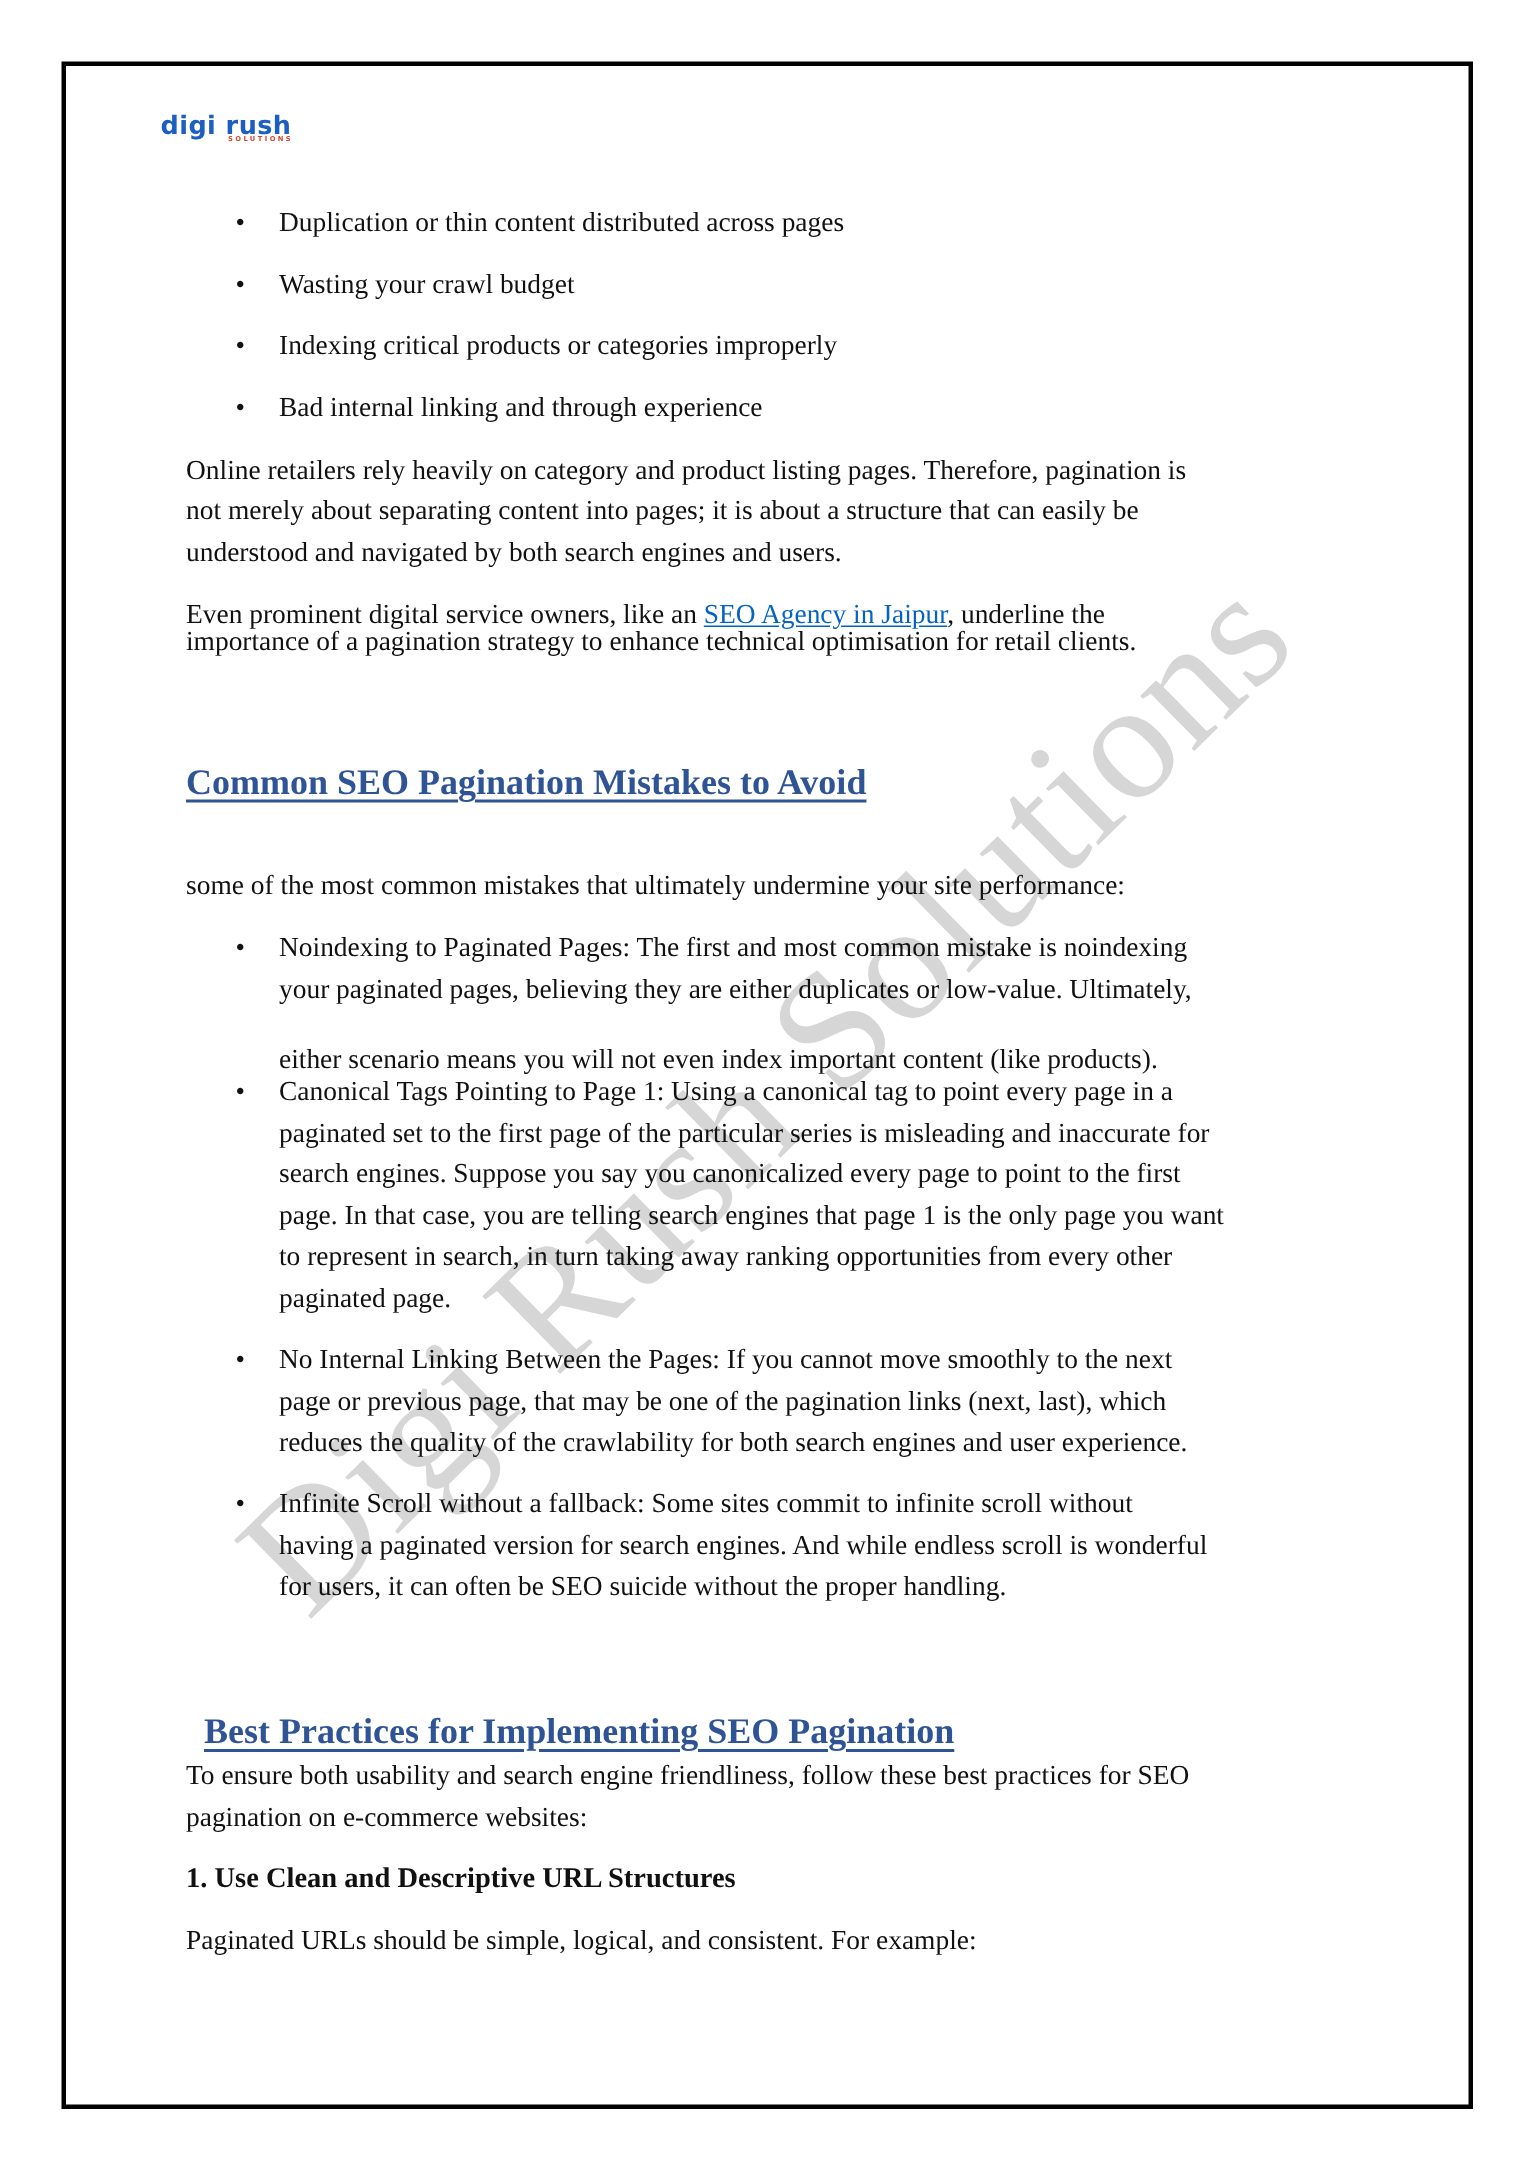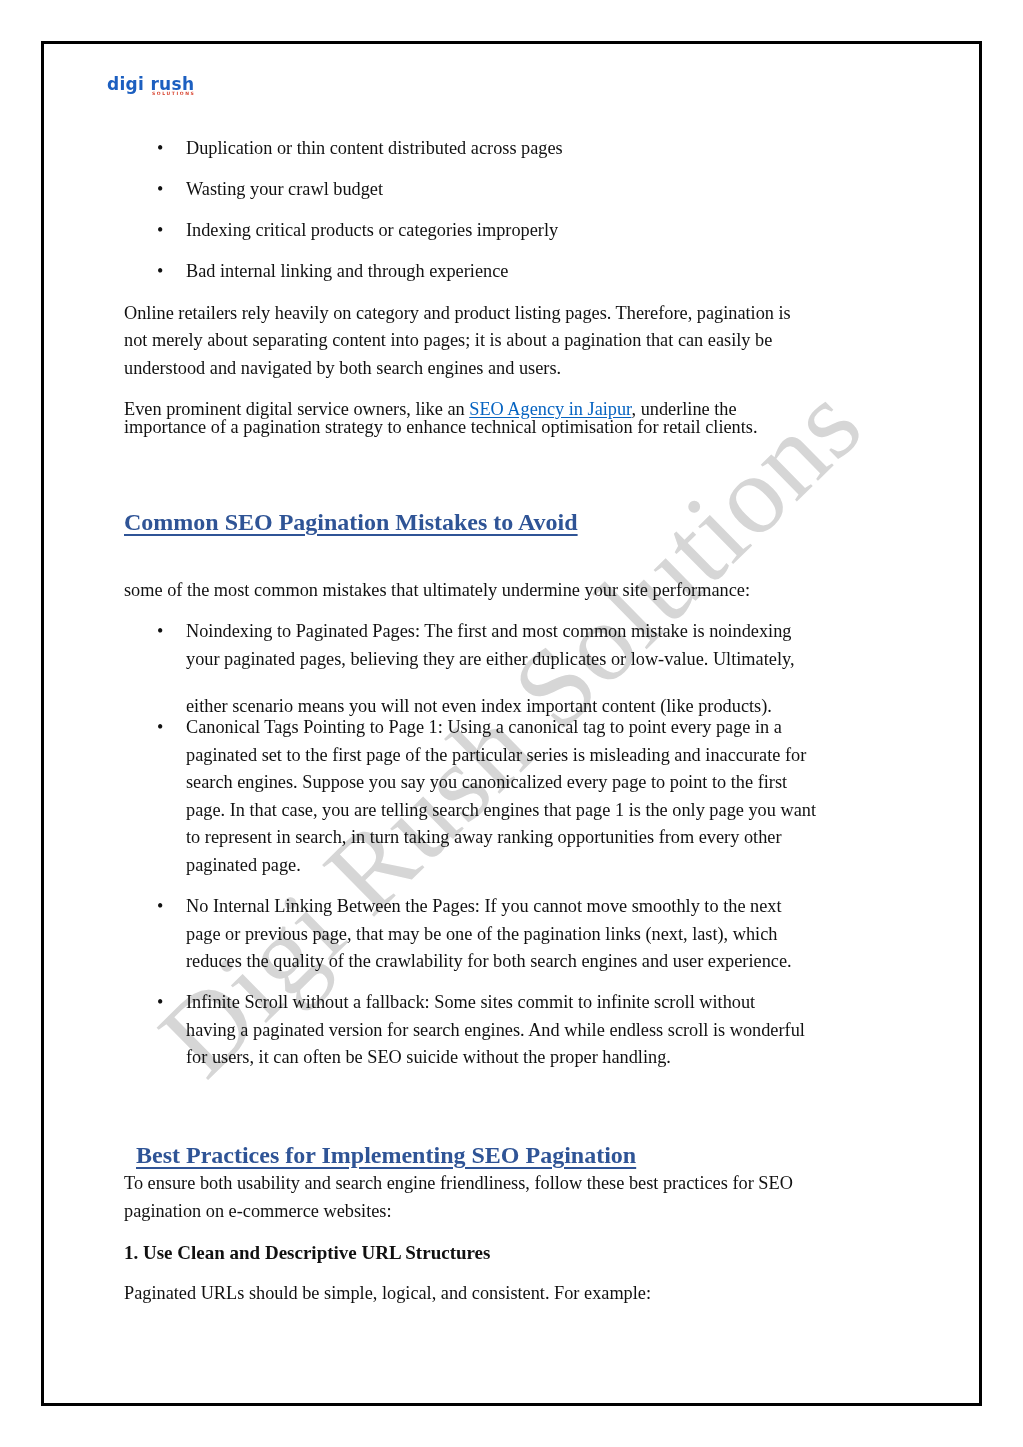--- a/index.html
+++ b/index.html
@@ -139,21 +139,21 @@
 
     <span class="bullet-dot" style="left:157px; top:217px;">•</span>
     <span class="text-line" style="left:186px; top:217px;">Indexing critical products or categories improperly</span>
 
     <span class="bullet-dot" style="left:157px; top:258px;">•</span>
     <span class="text-line" style="left:186px; top:258px;">Bad internal linking and through experience</span>
   </div>
 
   <div>
     <span class="text-line" style="left:124px; top:300px;">Online retailers rely heavily on category and product listing pages. Therefore, pagination is</span>
-    <span class="text-line" style="left:124px; top:327px;">not merely about separating content into pages; it is about a pagination that can easily be</span>
+    <span class="text-line" style="left:124px; top:327px;">not merely about separating content into pages; it is about a structure that can easily be</span>
     <span class="text-line" style="left:124px; top:355px;">understood and navigated by both search engines and users.</span>
   </div>
 
   <div>
     <span class="text-line" style="left:124px; top:396px;"><span>Even prominent digital service owners, like an </span><a class="link">SEO Agency in Jaipur</a><span>, underline the</span></span>
     <span class="text-line" style="left:124px; top:414px;text-align:right;">importance of a pagination strategy to enhance technical optimisation for retail clients.</span>
   </div>
 
   <h2 class="h2" style="top:506px; margin:0;">Common SEO Pagination Mistakes to Avoid</h2>
   <span class="text-line" style="left:124px; top:577px;text-align:right;">some of the most common mistakes that ultimately undermine your site performance:</span>

